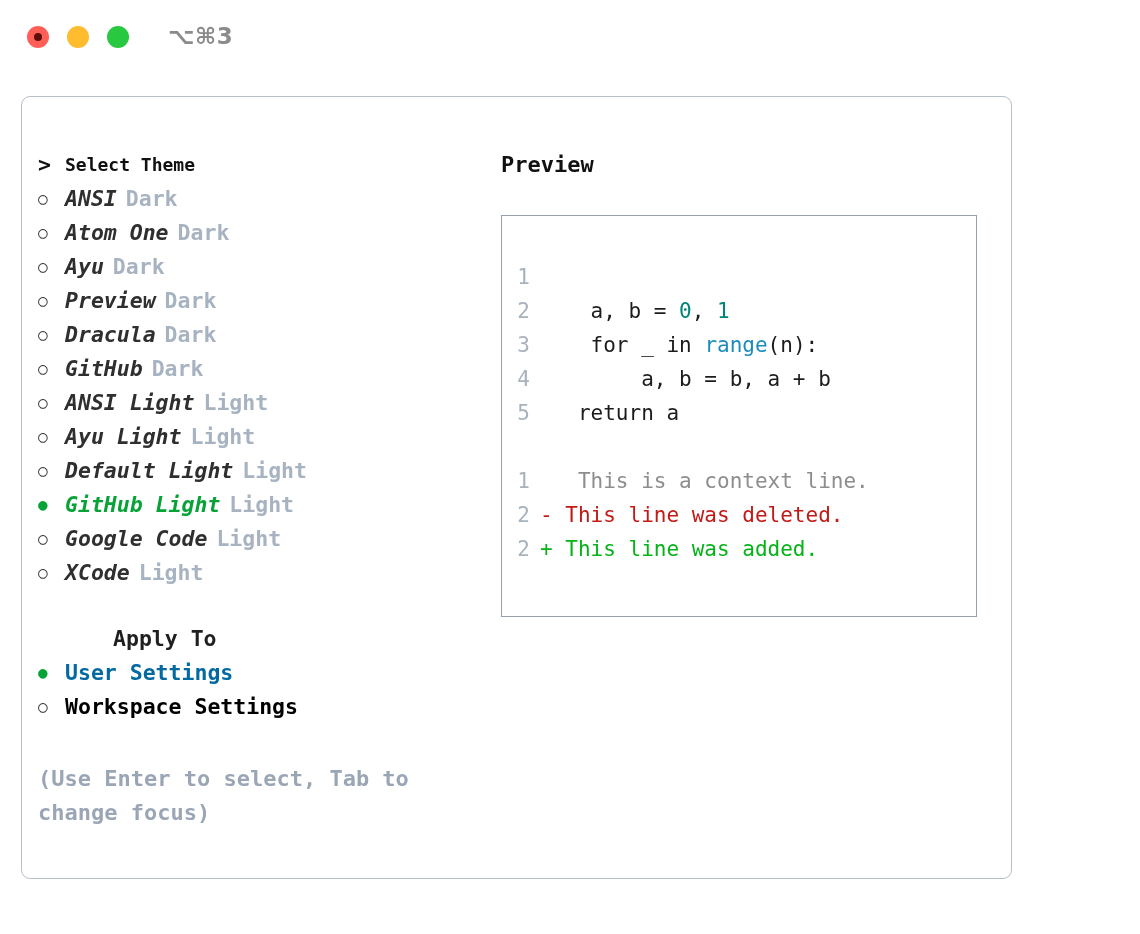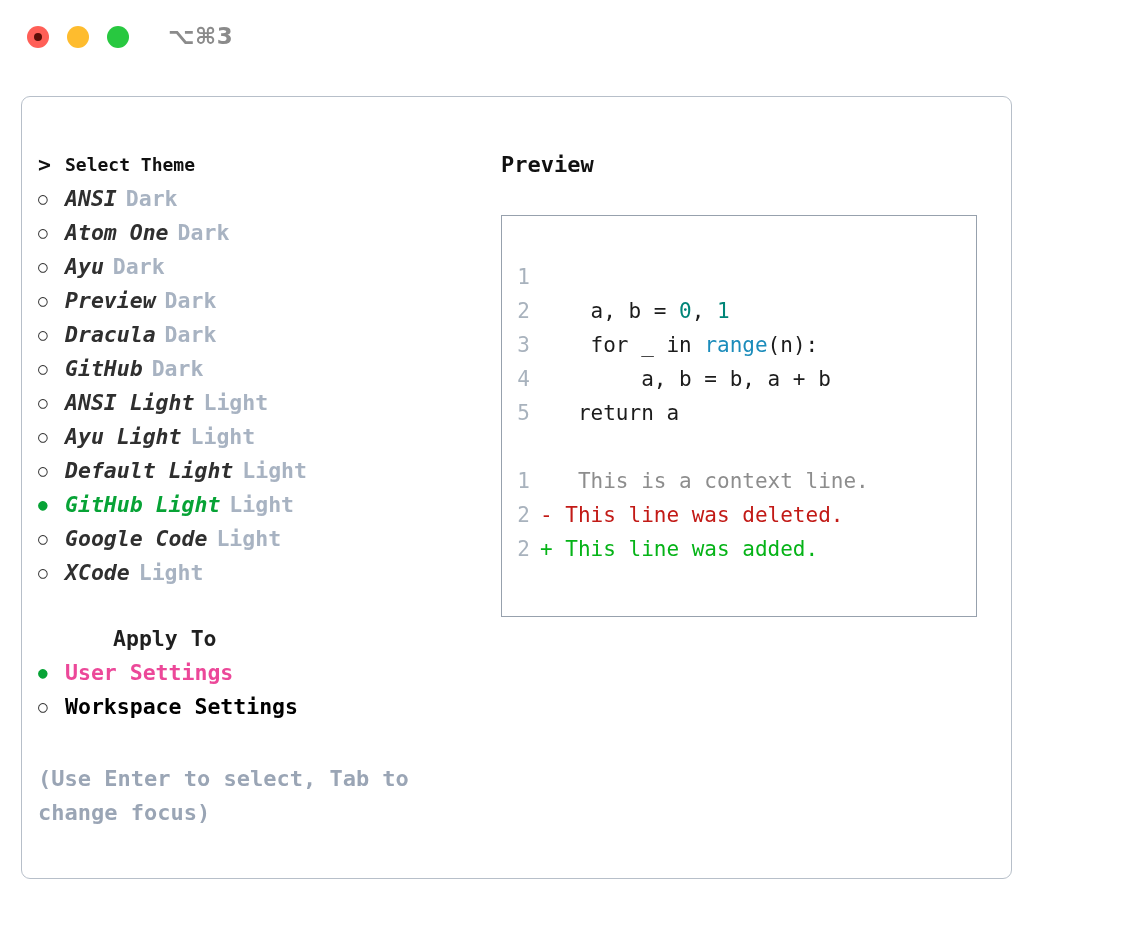--- a/index.html
+++ b/index.html
@@ -127,21 +127,21 @@
   .theme-variant {
     color: #a8b3c2;
     font-weight: bold;
     margin-left: 9px;
   }
   .plain-name {
     color: #000000;
     font-weight: bold;
   }
   .plain-name.sel {
-    color: #ec4899;
+    color: #0369a1;
   }
   .section-head {
     color: #1f1f1f;
     font-weight: bold;
     font-size: 21.5px;
     margin-left: 48px;
   }
 
   #apply-block { margin-top: 32px; }
 

